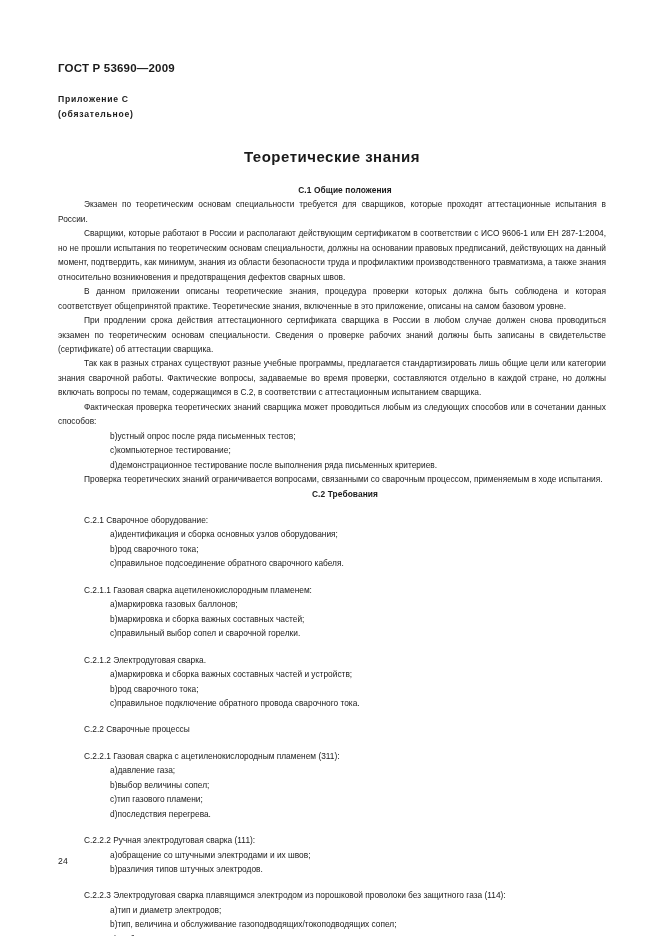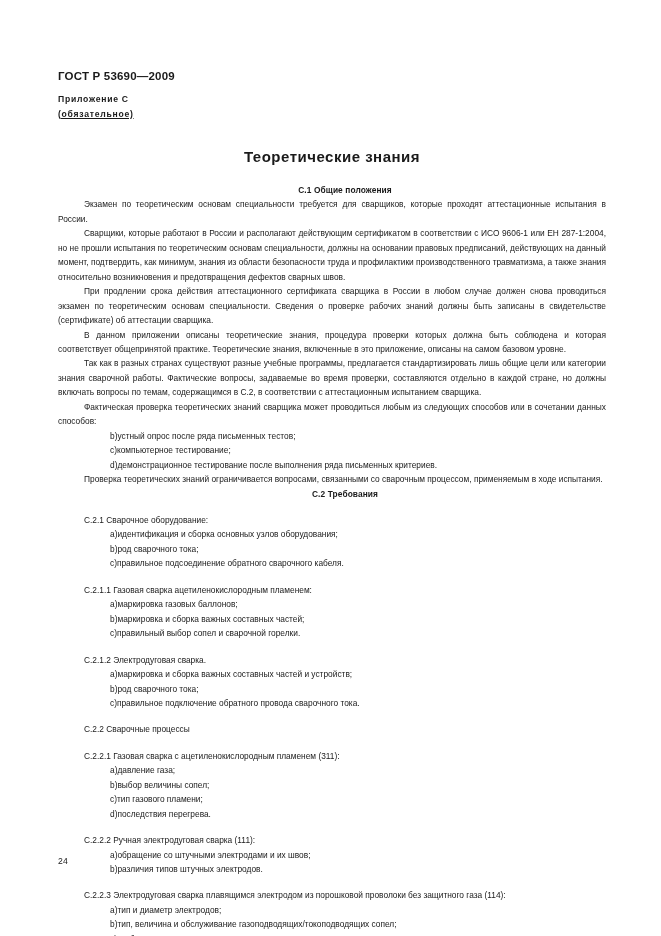--- a/index.html
+++ b/index.html
@@ -21,41 +21,40 @@
   }
   .content {
     position: absolute;
     left: 58px;
     top: 0;
     width: 548px;
     height: 936px;
   }
   .header-code {
     position: absolute;
-    top: 70px;
+    top: 62px;
     left: 0;
     font-size: 11.5px;
     font-weight: bold;
     letter-spacing: 0.2px;
     white-space: nowrap;
   }
   .annex-block {
     position: absolute;
     top: 92px;
     left: 0;
     width: 548px;
     text-align: left;
     font-size: 8.6px;
     font-weight: bold;
     letter-spacing: 0.75px;
     line-height: 14.5px;
   }
   .annex-block .line2 {
     display: block;
-    text-decoration: underline;
   }
   .doc-title {
     position: absolute;
     top: 148px;
     left: 0;
     width: 548px;
     text-align: center;
     font-size: 15px;
     font-weight: bold;
     letter-spacing: 0.5px;
@@ -115,22 +114,22 @@
       <span>Приложение С</span>
       <span class="line2">(обязательное)</span>
     </div>
 
     <div class="doc-title">Теоретические знания</div>
 
     <div class="body-flow">
         <p class="sec-head">С.1  Общие положения</p>
         <p class="para">Экзамен по теоретическим основам специальности требуется для сварщиков, которые проходят аттестаци­онные испытания в России.</p>
         <p class="para">Сварщики, которые работают в России и располагают действующим сертификатом в соответствии с ИСО 9606-1 или ЕН 287-1:2004, но не прошли испытания по теоретическим основам специальности, должны на основании правовых предписаний, действующих на данный момент, подтвердить, как минимум, знания из области безопасности труда и профилактики производственного травматизма, а также знания относительно возникновения и предотвращения дефектов сварных швов.</p>
+        <p class="para">В данном приложении описаны теоретические знания, процедура проверки которых должна быть соблюдена и которая соответствует общепринятой практике. Теоретические знания, включенные в это приложение, описаны на самом базовом уровне.</p>
         <p class="para">При продлении срока действия аттестационного сертификата сварщика в России в любом случае должен сно­ва проводиться экзамен по теоретическим основам специальности. Сведения о проверке рабочих знаний должны быть записаны в свидетельстве (сертификате) об аттестации сварщика.</p>
-        <p class="para">В данном приложении описаны теоретические знания, процедура проверки которых должна быть соблюдена и которая соответствует общепринятой практике. Теоретические знания, включенные в это приложение, описаны на самом базовом уровне.</p>
         <p class="para">Так как в разных странах существуют разные учебные программы, предлагается стандартизировать лишь общие цели или категории знания сварочной работы. Фактические вопросы, задаваемые во время проверки, составляются отдельно в каждой стране, но должны включать вопросы по темам, содержащимся в С.2, в соответ­ствии с аттестационным испытанием сварщика.</p>
         <p class="para">Фактическая проверка теоретических знаний сварщика может проводиться любым из следующих способов или в сочетании данных способов:</p>
         <p class="item"><span class="marker">b)</span><span>устный опрос после ряда письменных тестов;</span></p>
         <p class="item"><span class="marker">c)</span><span>компьютерное тестирование;</span></p>
         <p class="item"><span class="marker">d)</span><span>демонстрационное тестирование после выполнения ряда письменных критериев.</span></p>
         <p class="para">Проверка теоретических знаний ограничивается вопросами, связанными со сварочным процессом, применя­емым в ходе испытания.</p>
         <p class="sec-head">С.2  Требования</p>
         <p class="sub-head">С.2.1  Сварочное оборудование:</p>
         <p class="item"><span class="marker">a)</span><span>идентификация и сборка основных узлов оборудования;</span></p>
         <p class="item"><span class="marker">b)</span><span>род сварочного тока;</span></p>

